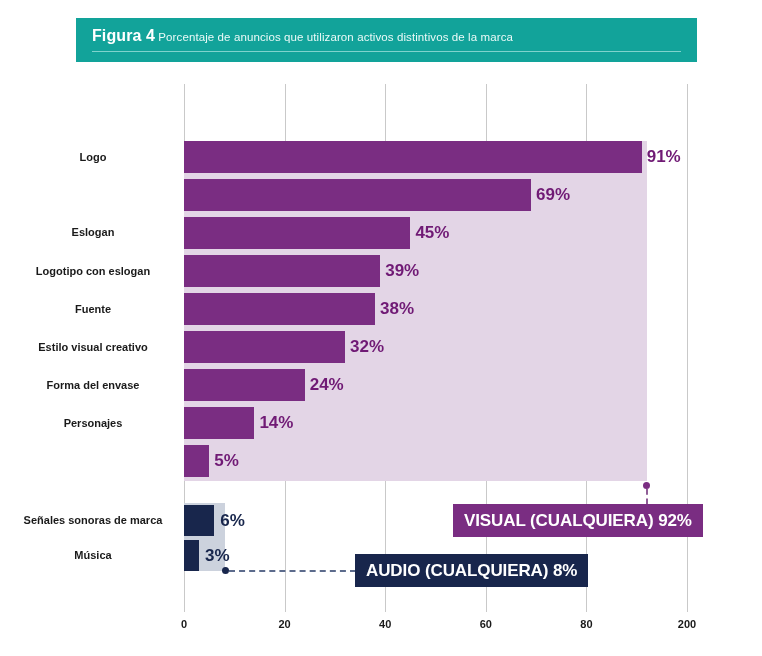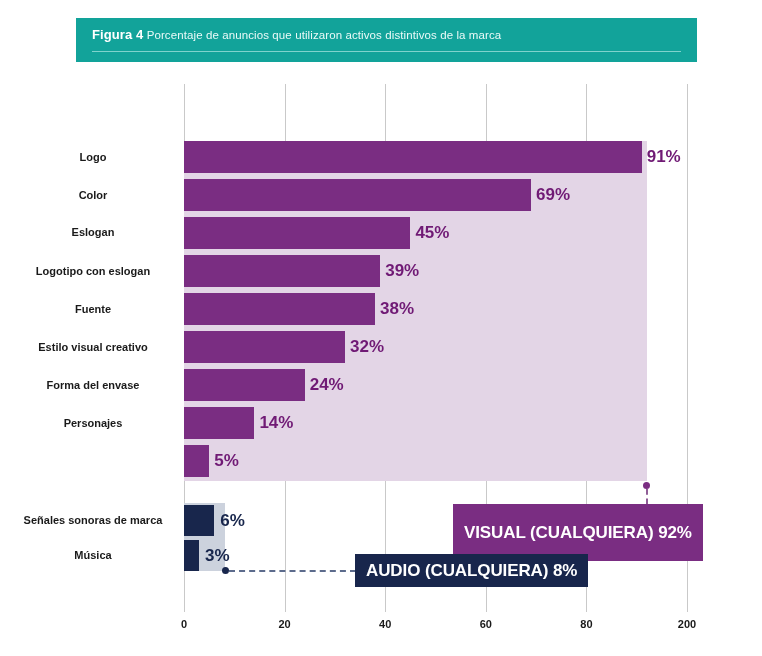--- a/index.html
+++ b/index.html
@@ -28,21 +28,21 @@
   }
   #header-title-line {
     font-size: 11.5px;
     color: #eafaf8;
     white-space: nowrap;
     letter-spacing: 0.1px;
   }
   #header-figure-label {
     font-weight: bold;
     color: #ffffff;
-    font-size: 13px;
+    font-size: 16px;
     text-align: center;
   }
   #header-rule {
     position: absolute;
     left: 16px;
     right: 16px;
     top: 33px;
     height: 1px;
     background: #7fd3cd;
   }
@@ -144,21 +144,21 @@
   #callout-visual {
     position: absolute;
     left: 453px;
     top: 504px;
     height: 33px;
     line-height: 33px;
     background: #7a2d82;
     color: #ffffff;
     font-size: 17px;
     font-weight: bold;
-    padding: 12px 11px;
+    padding: 0 11px;
     white-space: nowrap;
     letter-spacing: -0.1px;
   }
   #callout-audio {
     position: absolute;
     left: 355px;
     top: 554px;
     height: 33px;
     line-height: 33px;
     background: #18264c;
@@ -266,21 +266,20 @@
   <div class="bar-audio" style="left:0;top:421px;width:30.2px"></div>
   <div class="value-audio" style="left:30.2px;top:421px">6%</div>
 
   <div class="bar-audio" style="left:0;top:456px;width:15.1px"></div>
   <div class="value-audio" style="left:15.1px;top:456px">3%</div>
 
 </div>
 
 <div id="category-labels">
   <div class="cat-label" style="top:67px">Logo</div>
-  <div class="cat-label" style="top:105px">Color</div>
   <div class="cat-label" style="top:142px">Eslogan</div>
   <div class="cat-label" style="top:181px">Logotipo con eslogan</div>
   <div class="cat-label" style="top:219px">Fuente</div>
   <div class="cat-label" style="top:257px">Estilo visual creativo</div>
   <div class="cat-label" style="top:295px">Forma del envase</div>
   <div class="cat-label" style="top:333px">Personajes</div>
   <div class="cat-label" style="top:430px">Señales sonoras de marca</div>
   <div class="cat-label" style="top:465px">Música</div>
 </div>
 

